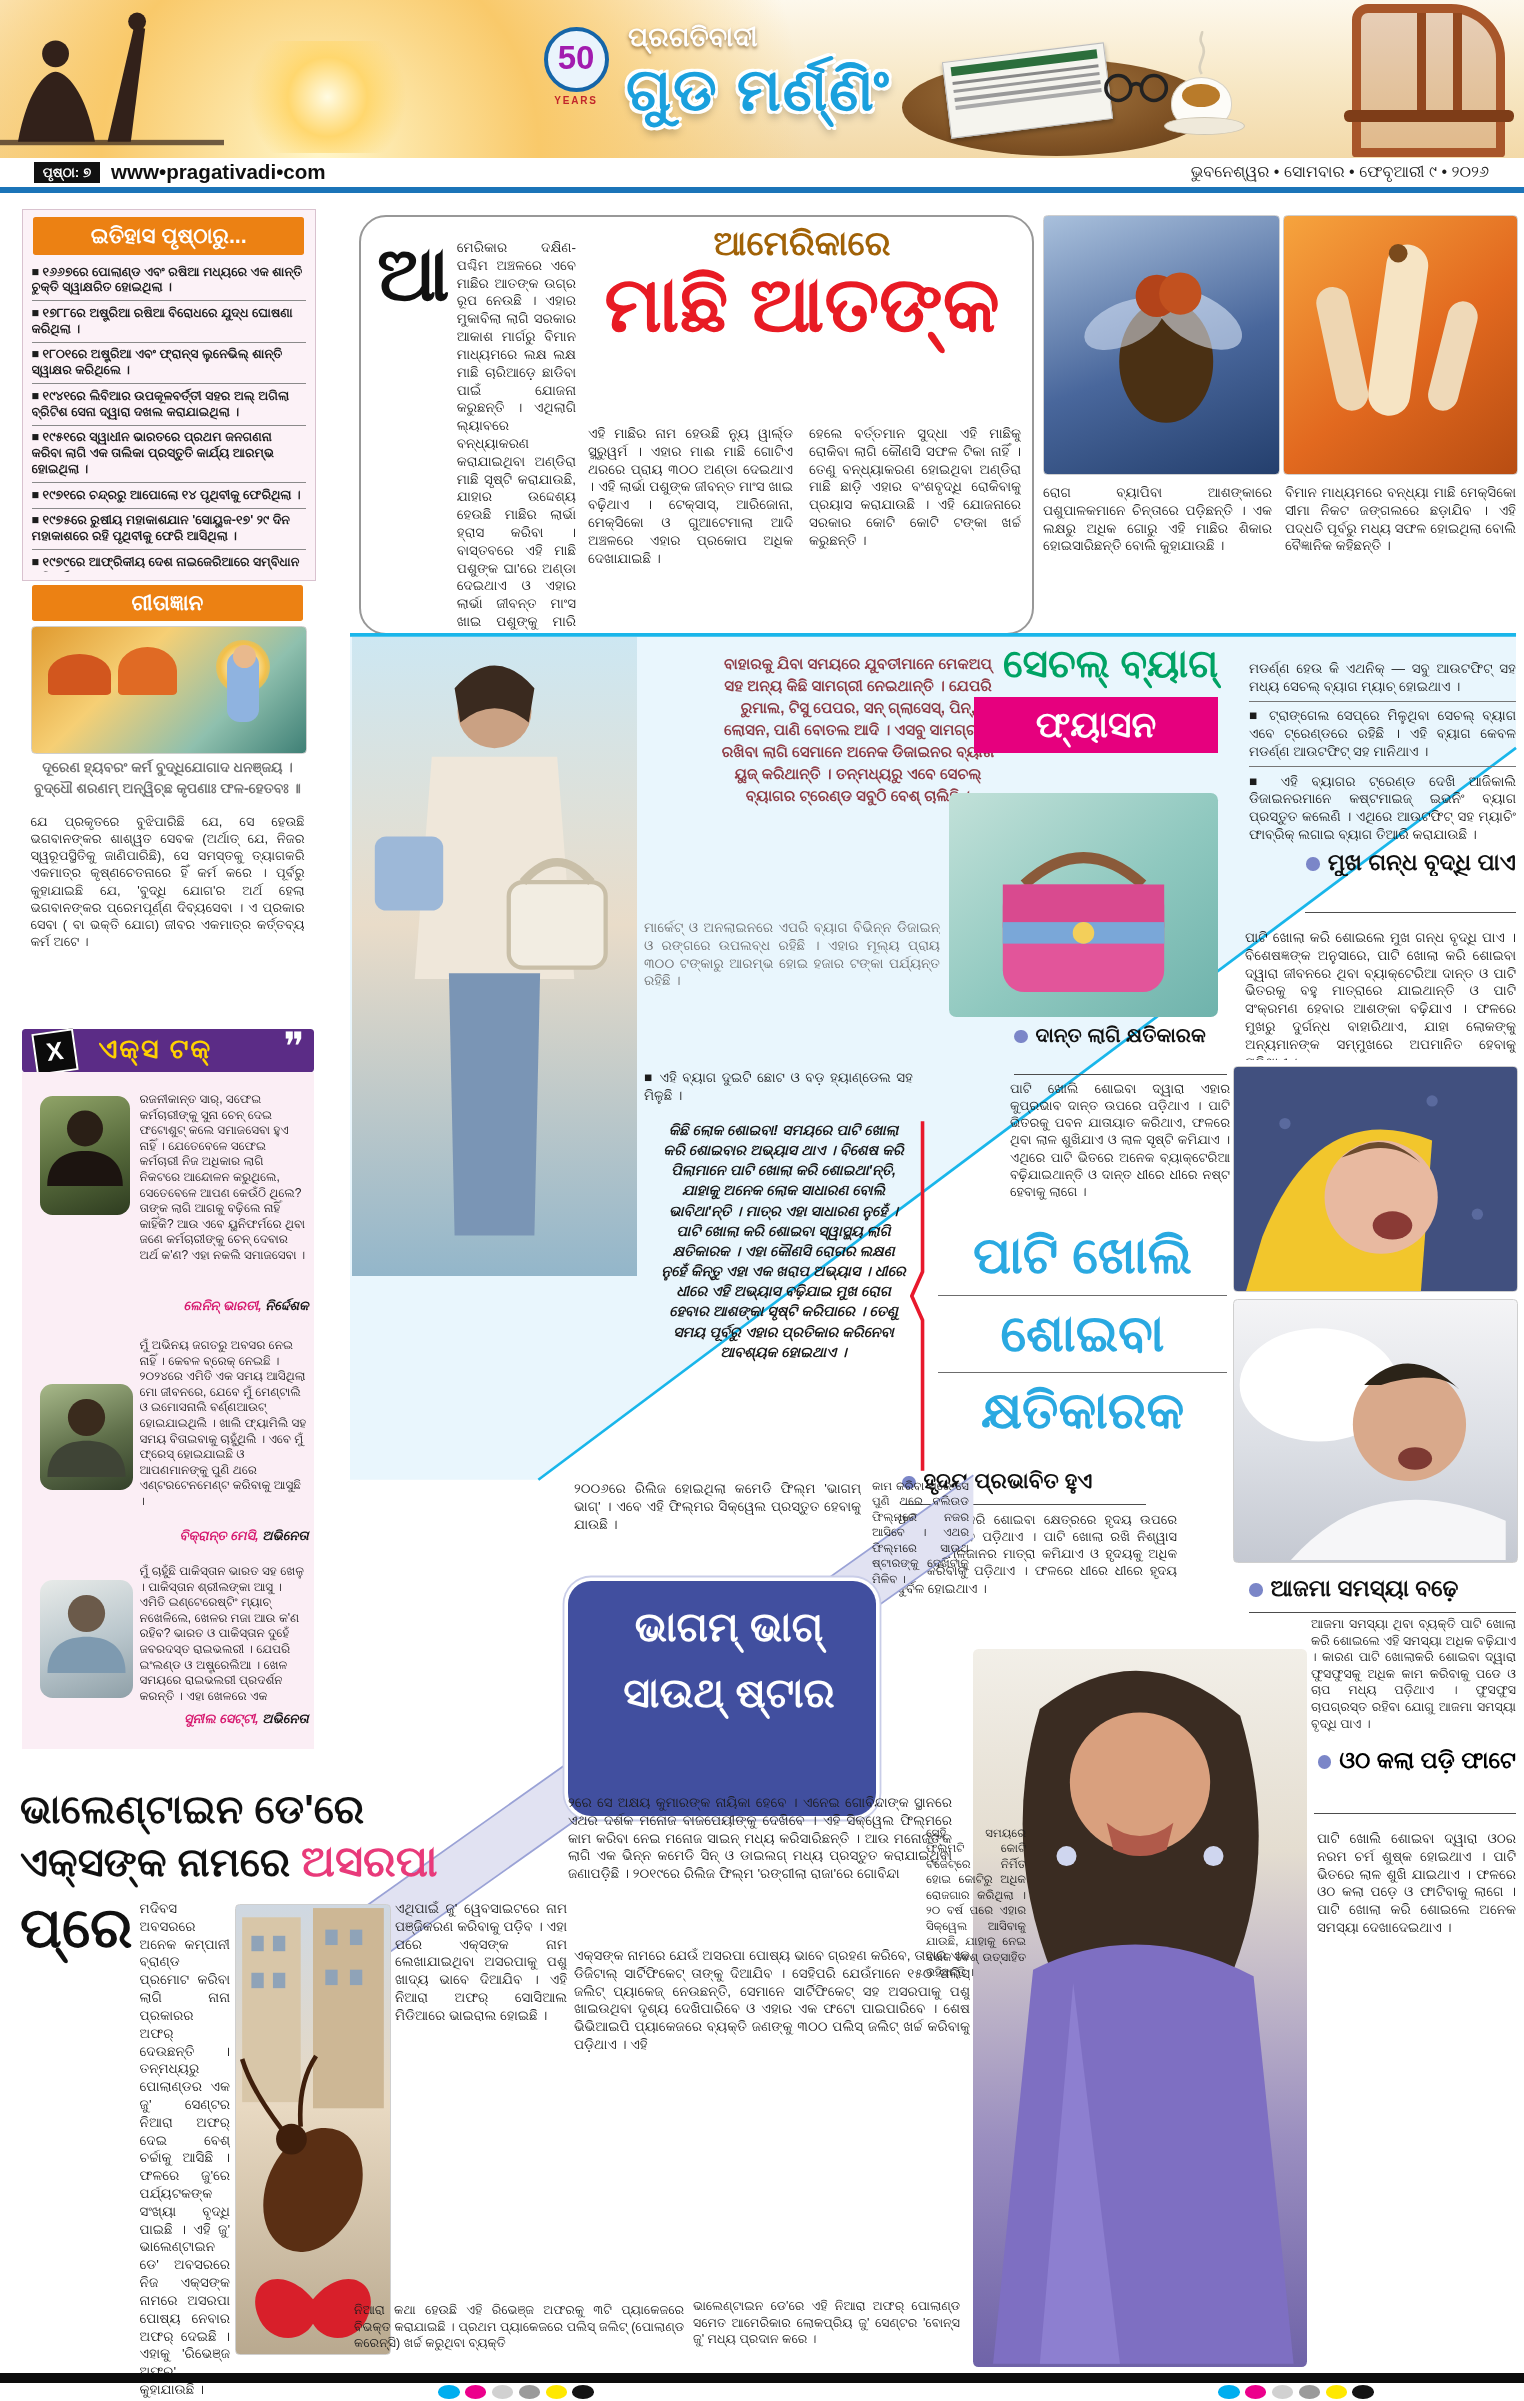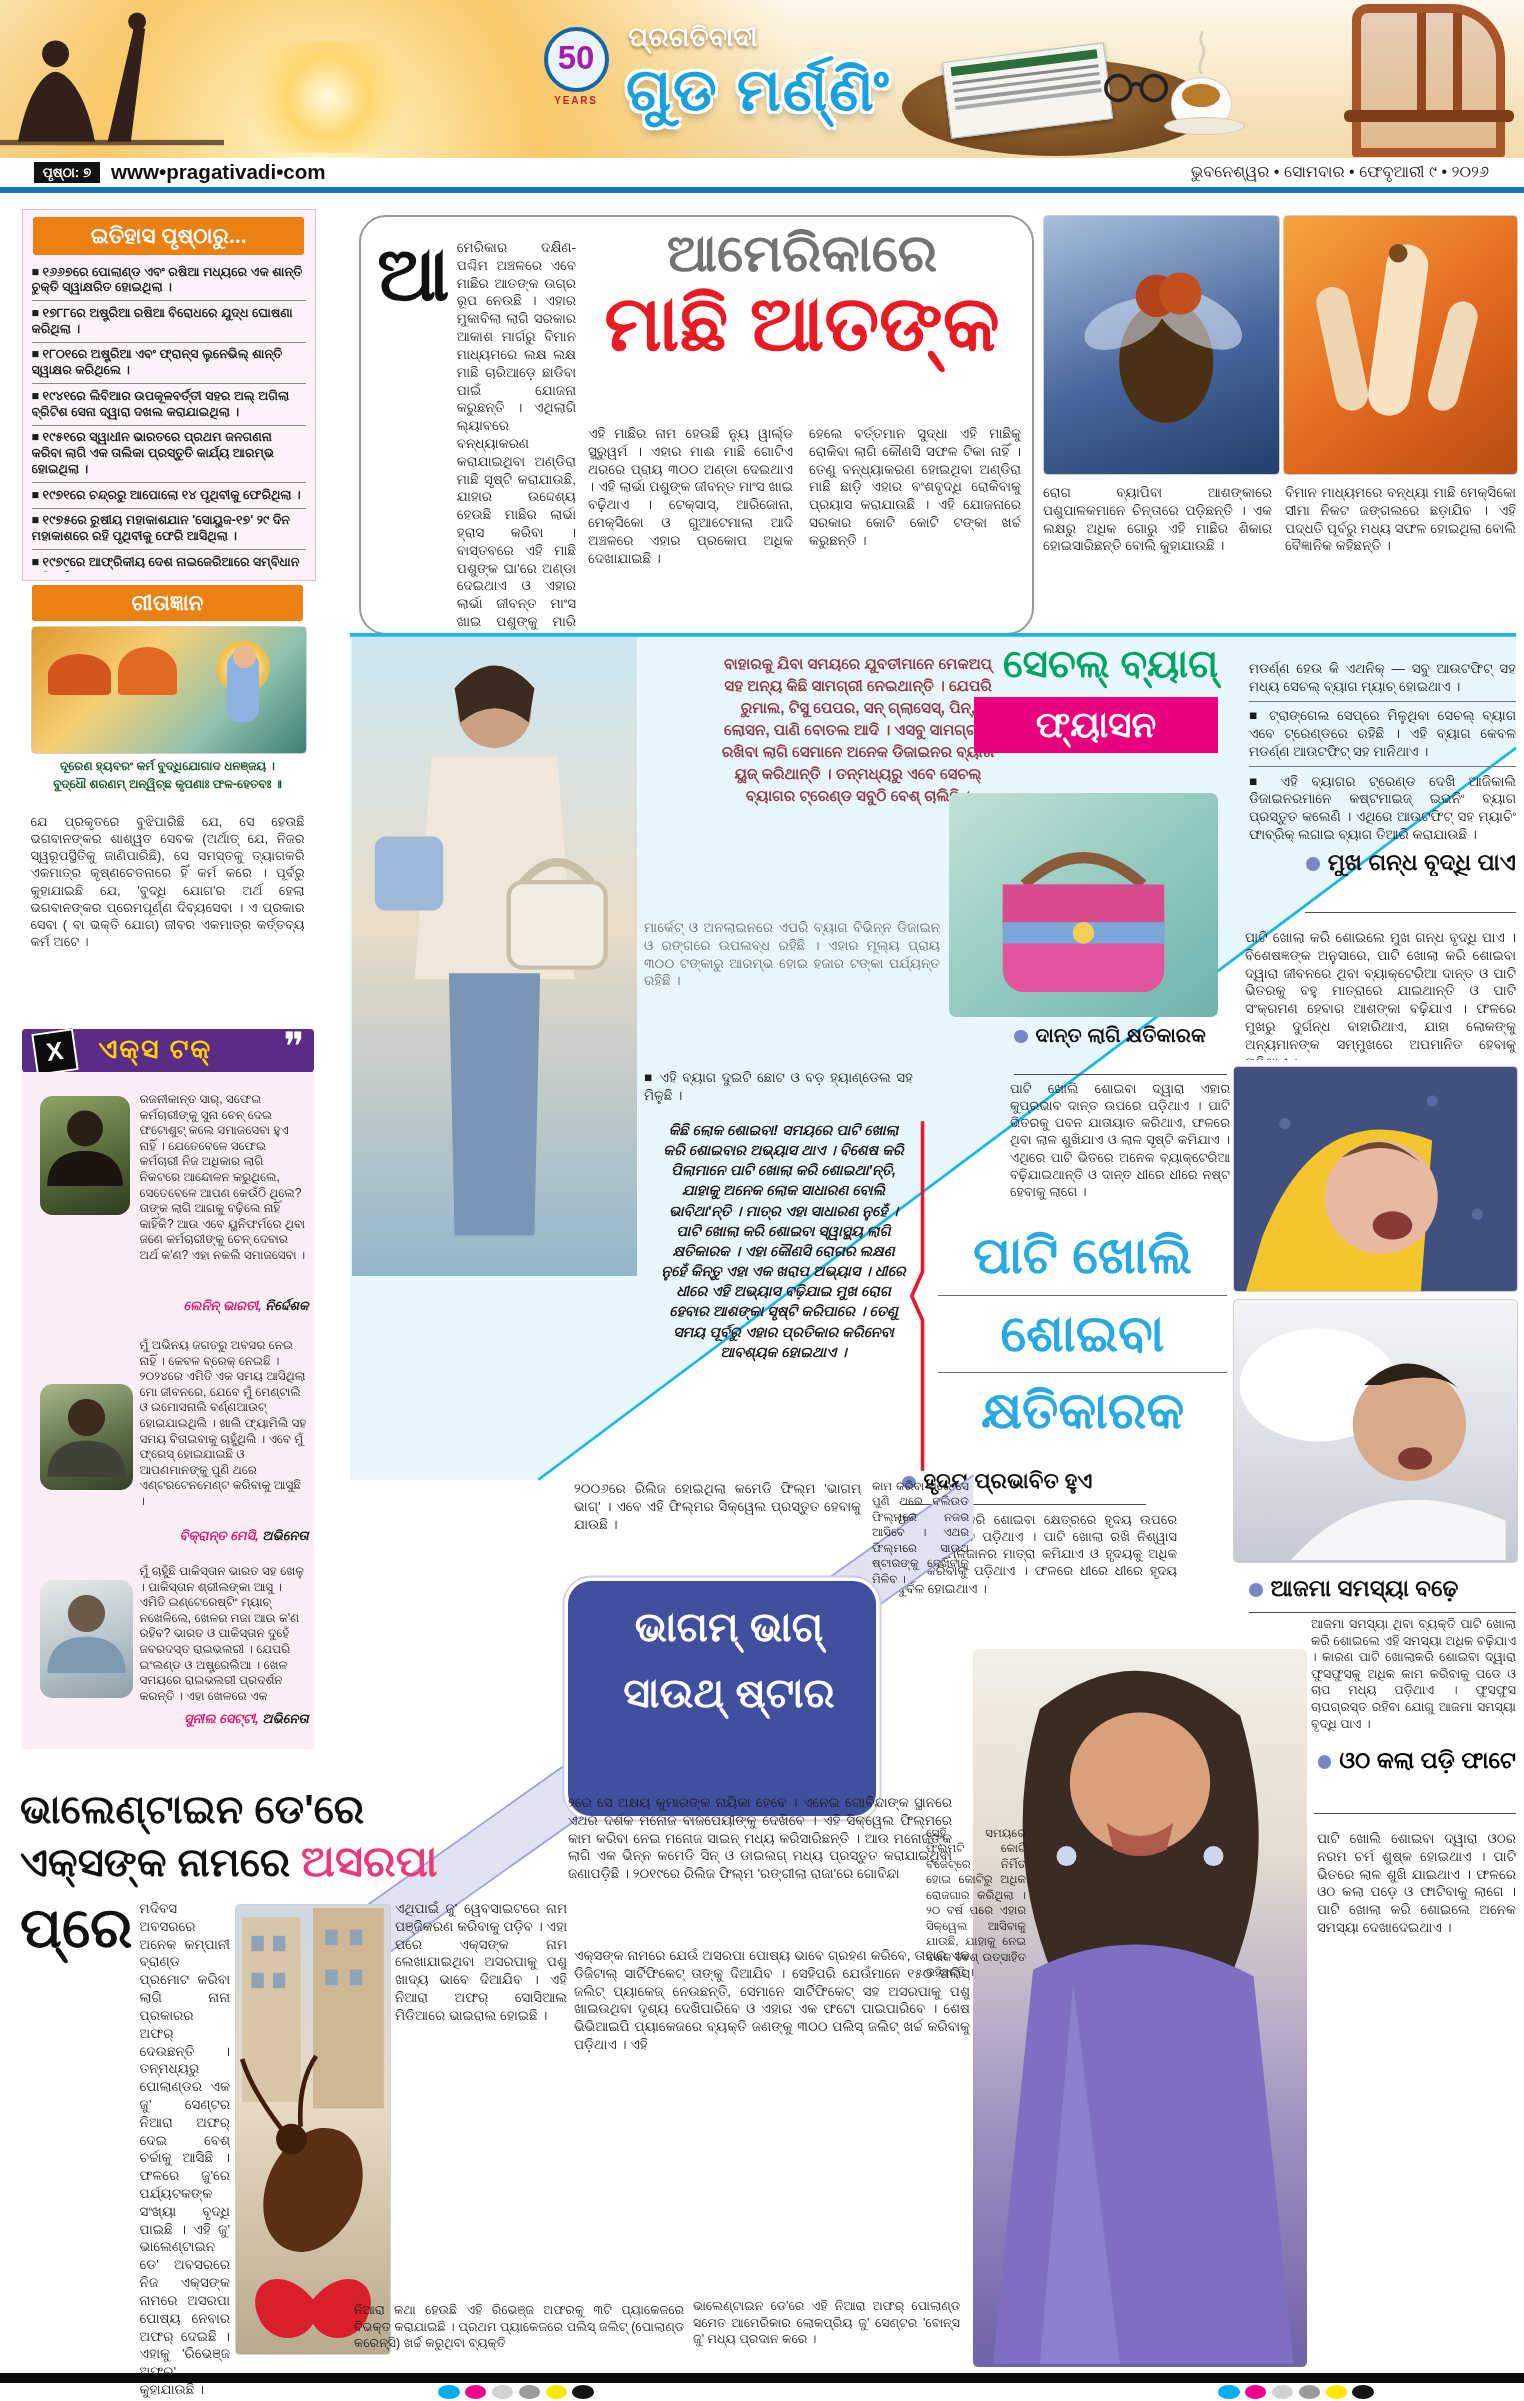--- a/index.html
+++ b/index.html
@@ -92,21 +92,21 @@
   </div>
 
   <div class="hd-or abs" style="left:32px;top:585px;width:271px;height:36px;font-size:21.5px;">ଗୀତାଜ୍ଞାନ</div>
   <div class="ph pframe" style="left:30.5px;top:626px;width:274px;height:126px;background:linear-gradient(135deg,#e09a2e 0%,#f6cf74 35%,#8fc0ae 70%,#3f8076 100%);">
     <div style="position:absolute;left:16px;top:27px;width:63px;height:41px;border-radius:50% 50% 8% 8%;background:#d2561e;"></div>
     <div style="position:absolute;left:86px;top:20px;width:59px;height:48px;border-radius:50% 50% 8% 8%;background:#e06a24;"></div>
     <div style="position:absolute;right:36px;top:12.6px;width:54px;height:54px;border-radius:50%;background:radial-gradient(circle,#fff6cf 20%,#f3c04a 60%,rgba(243,192,74,0) 100%);"></div>
     <div style="position:absolute;right:47px;top:25px;width:32px;height:70px;border-radius:12.6px;background:#8fb3e0;"></div>
     <div style="position:absolute;right:50px;top:18px;width:23px;height:23px;border-radius:50%;background:#e9b98d;"></div>
   </div>
-  <div class="abs" style="left:30.5px;top:757px;width:274px;height:52px;text-align:center;font-weight:bold;font-size:12px;color:#14532d;line-height:1.5;">
+  <div class="abs" style="left:30.5px;top:757px;width:274px;height:52px;text-align:center;font-weight:bold;font-size:14px;color:#737373;line-height:1.5;">
     <div>ଦୂରେଣ ହ୍ୟବରଂ କର୍ମ ବୁଦ୍ଧିଯୋଗାଦ ଧନଞ୍ଜୟ ।</div>
     <div>ବୁଦ୍ଧୌ ଶରଣମ୍ ଅନ୍ୱିଚ୍ଛ କୃପଣାଃ ଫଳ-ହେତବଃ ॥</div>
   </div>
   <div class="jt abs" style="left:30.5px;top:813px;width:274px;height:210px;font-size:13px;">ଯେ ପ୍ରକୃତରେ ବୁଝିପାରିଛି ଯେ, ସେ ହେଉଛି ଭଗବାନଙ୍କର ଶାଶ୍ୱତ ସେବକ (ଅର୍ଥାତ୍ ଯେ, ନିଜର ସ୍ୱରୂପସ୍ଥିତିକୁ ଜାଣିପାରିଛି), ସେ ସମସ୍ତକୁ ତ୍ୟାଗକରି ଏକମାତ୍ର କୃଷ୍ଣଚେତନାରେ ହିଁ କର୍ମ କରେ । ପୂର୍ବରୁ କୁହାଯାଇଛି ଯେ, 'ବୁଦ୍ଧି ଯୋଗ'ର ଅର୍ଥ ହେଲା ଭଗବାନଙ୍କର ପ୍ରେମପୂର୍ଣ୍ଣ ଦିବ୍ୟସେବା । ଏ ପ୍ରକାର ସେବା ( ବା ଭକ୍ତି ଯୋଗ) ଜୀବର ଏକମାତ୍ର କର୍ତ୍ତବ୍ୟ କର୍ମ ଅଟେ ।</div>
 
   <div class="abs" style="left:21.5px;top:1029px;width:292px;height:43px;background:#5b2c86;border-radius:3.6px;">
     <span class="abs" style="left:12.6px;top:1.8px;width:38px;height:38px;background:#0b0b0b;border:2.7px solid #fff;color:#fff;font-weight:bold;font-size:25px;text-align:center;line-height:36px;transform:rotate(-8deg);">X</span>
     <span class="abs" style="left:77px;top:5.4px;font-size:27px;font-weight:bold;color:#ffd100;letter-spacing:1.8px;">ଏକ୍ସ ଟକ୍</span>
     <span class="abs" style="right:9px;top:-5.4px;font-size:39px;color:#ffffff;">❞</span>
   </div>
@@ -142,21 +142,21 @@
       <span class="nm">ସୁନୀଲ ସେଟ୍ଟୀ,</span><span style="color:#111;"> ଅଭିନେତା</span>
     </div>
   </div>
 
   <div class="abs" style="left:359px;top:215px;width:671px;height:416px;border:2.7px solid #989898;border-radius:27px;"></div>
   <div class="abs" style="left:377px;top:239px;width:199px;height:386px;">
     <span class="dropcap" style="font-size:75px;">ଆ</span>
     <span class="jt" style="display:block;font-size:13.5px;">ମେରିକାର ଦକ୍ଷିଣ- ପଶ୍ଚିମ ଅଞ୍ଚଳରେ ଏବେ ମାଛିର ଆତଙ୍କ ଉଗ୍ର ରୂପ ନେଉଛି । ଏହାର ମୁକାବିଲା ଲାଗି ସରକାର ଆକାଶ ମାର୍ଗରୁ ବିମାନ ମାଧ୍ୟମରେ ଲକ୍ଷ ଲକ୍ଷ ମାଛି ଚାରିଆଡ଼େ ଛାଡିବା ପାଇଁ ଯୋଜନା କରୁଛନ୍ତି । ଏଥିଲାଗି ଲ୍ୟାବରେ ବନ୍ଧ୍ୟାକରଣ କରାଯାଇଥିବା ଅଣ୍ଡିରା ମାଛି ସୃଷ୍ଟି କରାଯାଉଛି, ଯାହାର ଉଦ୍ଦେଶ୍ୟ ହେଉଛି ମାଛିର ଲାର୍ଭା ହ୍ରାସ କରିବା । ବାସ୍ତବରେ ଏହି ମାଛି ପଶୁଙ୍କ ଘା'ରେ ଅଣ୍ଡା ଦେଇଥାଏ ଓ ଏହାର ଲାର୍ଭା ଜୀବନ୍ତ ମାଂସ ଖାଇ ପଶୁଙ୍କୁ ମାରି ଦେଇଥାଏ ।</span>
   </div>
   <div class="abs" style="left:585px;top:226px;width:434px;height:190px;text-align:center;">
-    <div style="font-size:52px;font-weight:bold;color:#737373;line-height:1.05;">ଆମେରିକାରେ</div>
+    <div style="font-size:34px;font-weight:bold;color:#a16207;line-height:1.05;">ଆମେରିକାରେ</div>
     <div style="font-size:77px;font-weight:bold;color:#e81b24;line-height:1.1;">ମାଛି ଆତଙ୍କ</div>
   </div>
   <div class="jt abs" style="left:588px;top:425px;width:205px;height:199px;font-size:13.5px;">ଏହି ମାଛିର ନାମ ହେଉଛି ନ୍ୟୁ ୱାର୍ଲ୍ଡ ସ୍କ୍ରୁୱର୍ମ । ଏହାର ମାଈ ମାଛି ଗୋଟିଏ ଥରରେ ପ୍ରାୟ ୩୦୦ ଅଣ୍ଡା ଦେଇଥାଏ । ଏହି ଲାର୍ଭା ପଶୁଙ୍କ ଜୀବନ୍ତ ମାଂସ ଖାଇ ବଢ଼ିଥାଏ । ଟେକ୍ସାସ୍, ଆରିଜୋନା, ମେକ୍ସିକୋ ଓ ଗୁଆଟେମାଲା ଆଦି ଅଞ୍ଚଳରେ ଏହାର ପ୍ରକୋପ ଅଧିକ ଦେଖାଯାଇଛି ।</div>
   <div class="jt abs" style="left:809px;top:425px;width:212px;height:199px;font-size:13.5px;">ହେଲେ ବର୍ତ୍ତମାନ ସୁଦ୍ଧା ଏହି ମାଛିକୁ ରୋକିବା ଲାଗି କୌଣସି ସଫଳ ଟିକା ନାହିଁ । ତେଣୁ ବନ୍ଧ୍ୟାକରଣ ହୋଇଥିବା ଅଣ୍ଡିରା ମାଛି ଛାଡ଼ି ଏହାର ବଂଶବୃଦ୍ଧି ରୋକିବାକୁ ପ୍ରୟାସ କରାଯାଉଛି । ଏହି ଯୋଜନାରେ ସରକାର କୋଟି କୋଟି ଟଙ୍କା ଖର୍ଚ୍ଚ କରୁଛନ୍ତି ।</div>
   <div class="ph pframe" style="left:1043px;top:215px;width:235px;height:258px;background:linear-gradient(160deg,#a9c0dc 0%,#49679c 55%,#243f6d 100%);">
     <svg class="psil" viewBox="0 0 100 100" preserveAspectRatio="none">
       <ellipse cx="52" cy="62" rx="20" ry="26" fill="#4a3014"></ellipse>
       <ellipse cx="66" cy="44" rx="20" ry="10" fill="rgba(230,240,255,.55)" transform="rotate(28 66 44)"></ellipse>
       <ellipse cx="34" cy="46" rx="18" ry="9" fill="rgba(230,240,255,.5)" transform="rotate(-24 34 46)"></ellipse>
       <circle cx="48" cy="34" r="9" fill="#b3431a"></circle>

